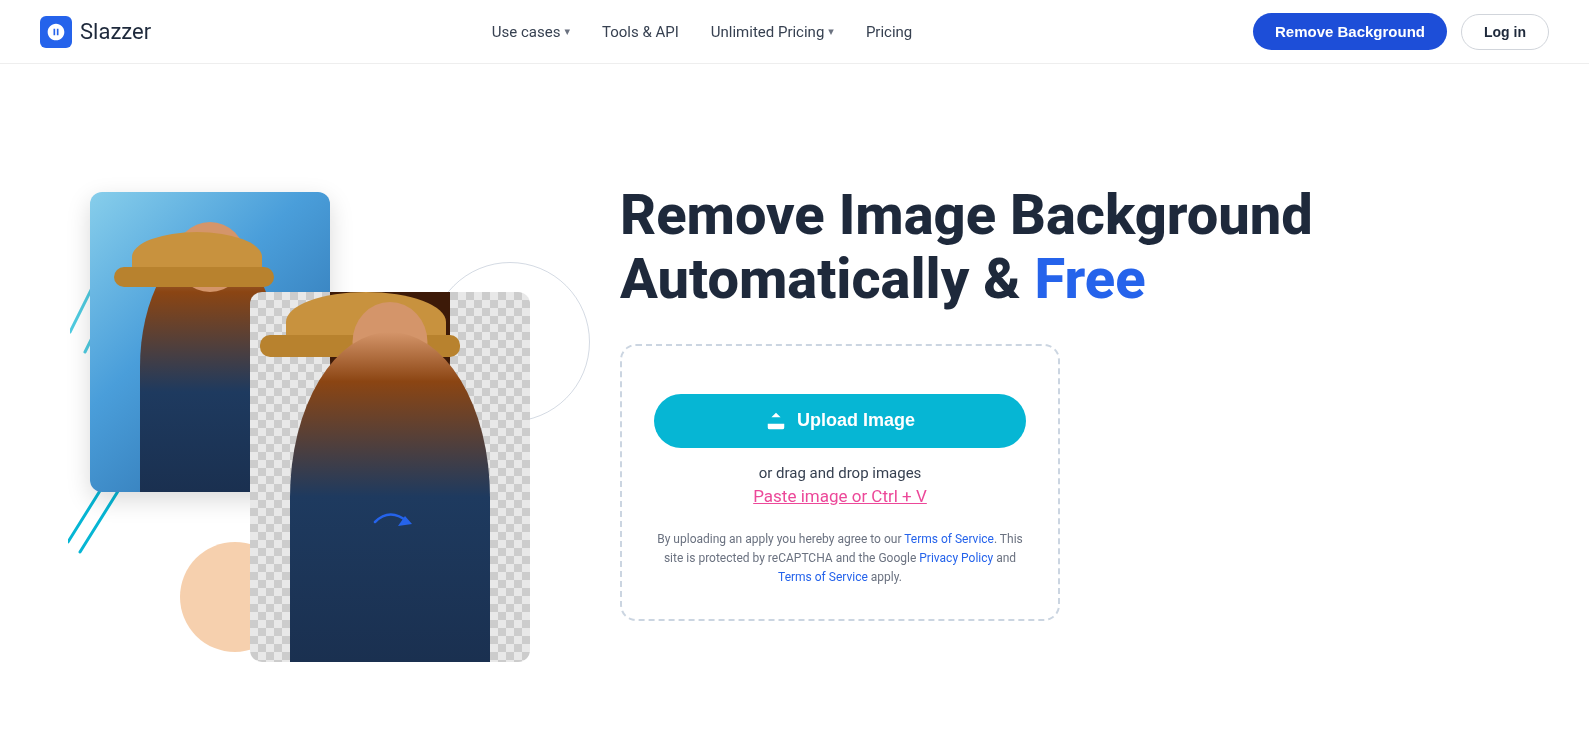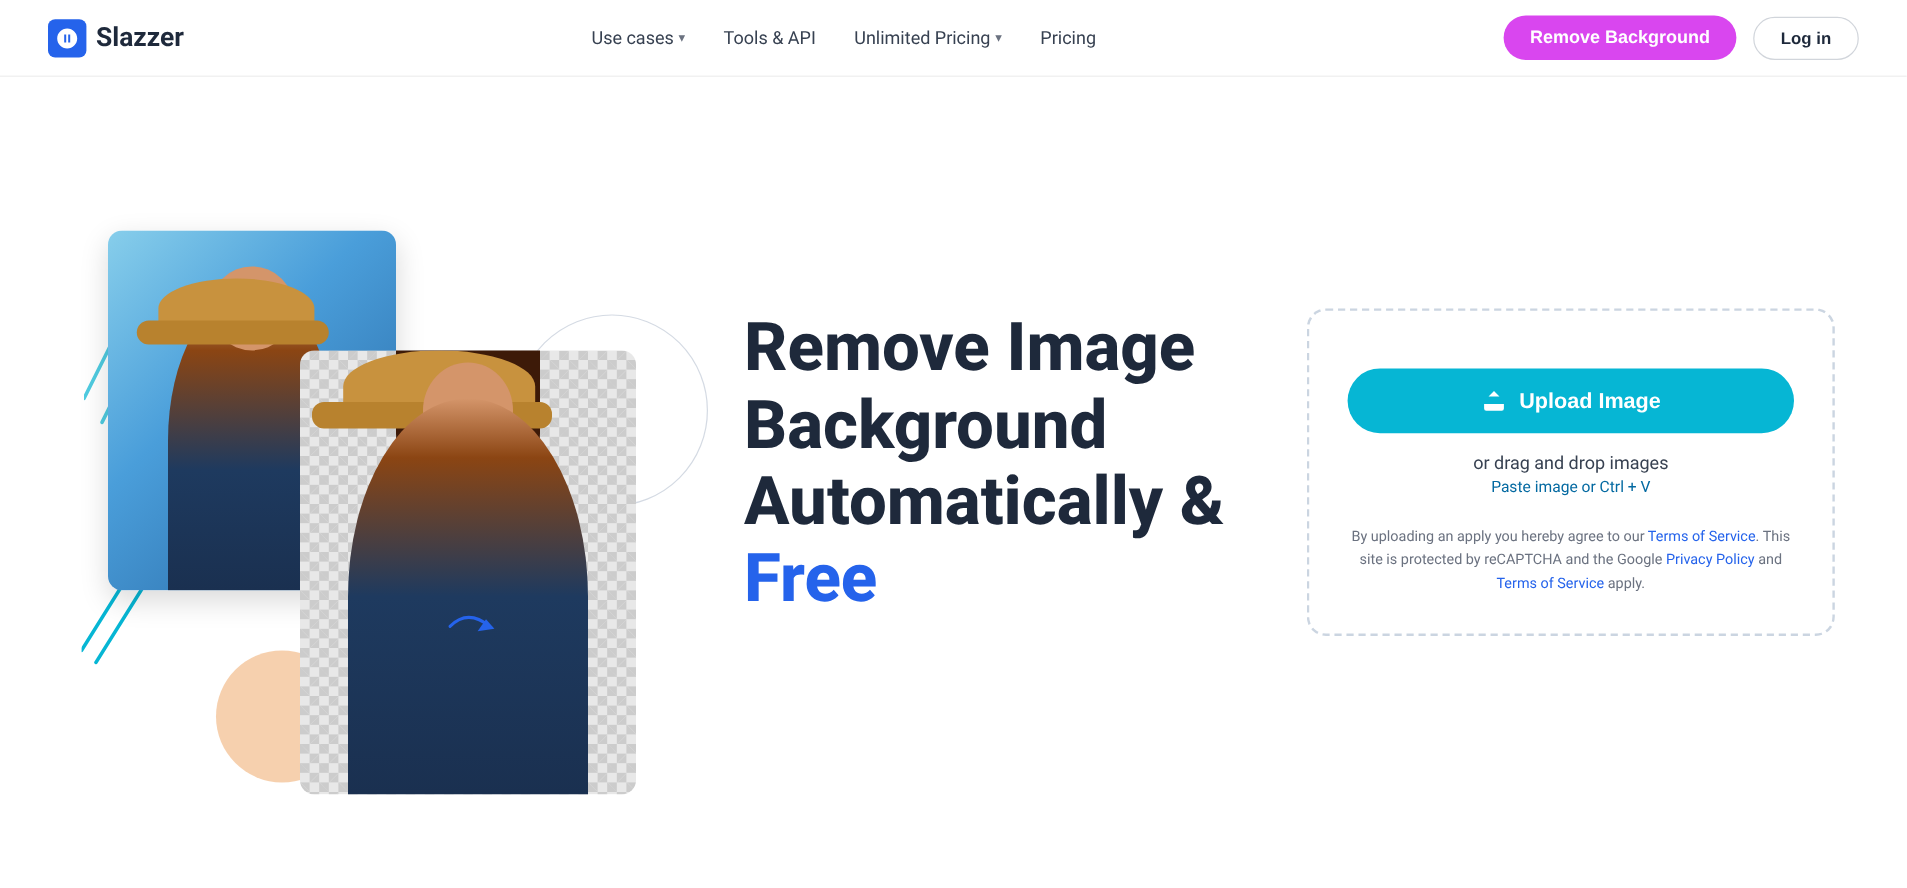--- a/index.html
+++ b/index.html
@@ -10,30 +10,30 @@
       display: flex; align-items: center; justify-content: space-between;
       padding: 0 40px; height: 64px; border-bottom: 1px solid #eee;
       position: sticky; top: 0; background: #fff; z-index: 100;
     }
     .nav-logo { display: flex; align-items: center; gap: 8px; text-decoration: none; }
     .nav-logo-icon {
       width: 32px; height: 32px; background: #2563eb; border-radius: 6px;
       display: flex; align-items: center; justify-content: center;
     }
     .nav-logo-icon svg { width: 20px; height: 20px; fill: #fff; }
-    .nav-logo-text { font-size: 22px; font-weight: 700; color: #1e293b; }
+    .nav-logo-text { font-size: 22px; font-weight: 400; color: #1e293b; }
     .nav-links { display: flex; align-items: center; gap: 32px; }
     .nav-link {
       display: flex; align-items: center; gap: 4px;
       font-size: 15px; color: #374151; text-decoration: none; cursor: pointer;
     }
     .nav-chevron { font-size: 11px; color: #6b7280; }
     .nav-actions { display: flex; align-items: center; gap: 14px; }
     .btn-remove-bg {
-      background: #d946ef; color: #fff; border: none; border-radius: 24px;
+      background: #1d4ed8; color: #fff; border: none; border-radius: 24px;
       padding: 10px 22px; font-size: 15px; font-weight: 600; cursor: pointer;
     }
     .btn-login {
       background: #fff; color: #1e293b; border: 1.5px solid #d1d5db; border-radius: 24px;
       padding: 9px 22px; font-size: 14px; font-weight: 600; cursor: pointer; text-align: center;
     }
 
     
     .hero {
       display: flex; align-items: center; min-height: calc(100vh - 64px);
@@ -144,21 +144,21 @@
       border-radius: 10px;
     }
     .hair-cutout {
       position: absolute; bottom: 245px; left: 50%; transform: translateX(-50%);
       width: 120px; height: 140px;
       background: #3d1a08;
       border-radius: 0 0 40% 40%;
     }
 
     
-    .hero-content { flex: 1; display: flex; flex-direction: row; align-items: flex-start; }
+    .hero-content { flex: 1; display: flex; flex-direction: column; align-items: flex-start; }
     .hero-title {
       font-size: 56px; font-weight: 800; color: #1e293b; line-height: 1.15;
       margin-bottom: 32px;
     }
     .hero-title-blue { color: #2563eb; margin-top: 12px; }
 
     
     .upload-box {
       width: 100%; max-width: 440px;
       border: 2px dashed #cbd5e1; border-radius: 16px;
@@ -170,21 +170,21 @@
       display: flex; align-items: center; gap: 10px;
       background: #06b6d4; color: #fff; border: none; border-radius: 32px;
       padding: 16px 36px; font-size: 18px; font-weight: 700; cursor: pointer;
       margin-bottom: 16px; width: 100%; justify-content: center; text-align: right;
     }
     .btn-upload svg { width: 22px; height: 22px; fill: #fff; }
     .upload-drag-text {
       font-size: 15px; color: #374151; margin-bottom: 4px;
     }
     .upload-paste-text {
-      font-size: 13px; color: #0369a1;
+      font-size: 17px; color: #ec4899; text-decoration: underline;
     }
     .upload-legal {
       font-size: 12px; color: #6b7280; text-align: center; margin-top: 24px; line-height: 1.6;
     }
     .upload-legal a { color: #2563eb; text-decoration: none; }
   </style>
 </head>
 <body>
 
 <nav>

